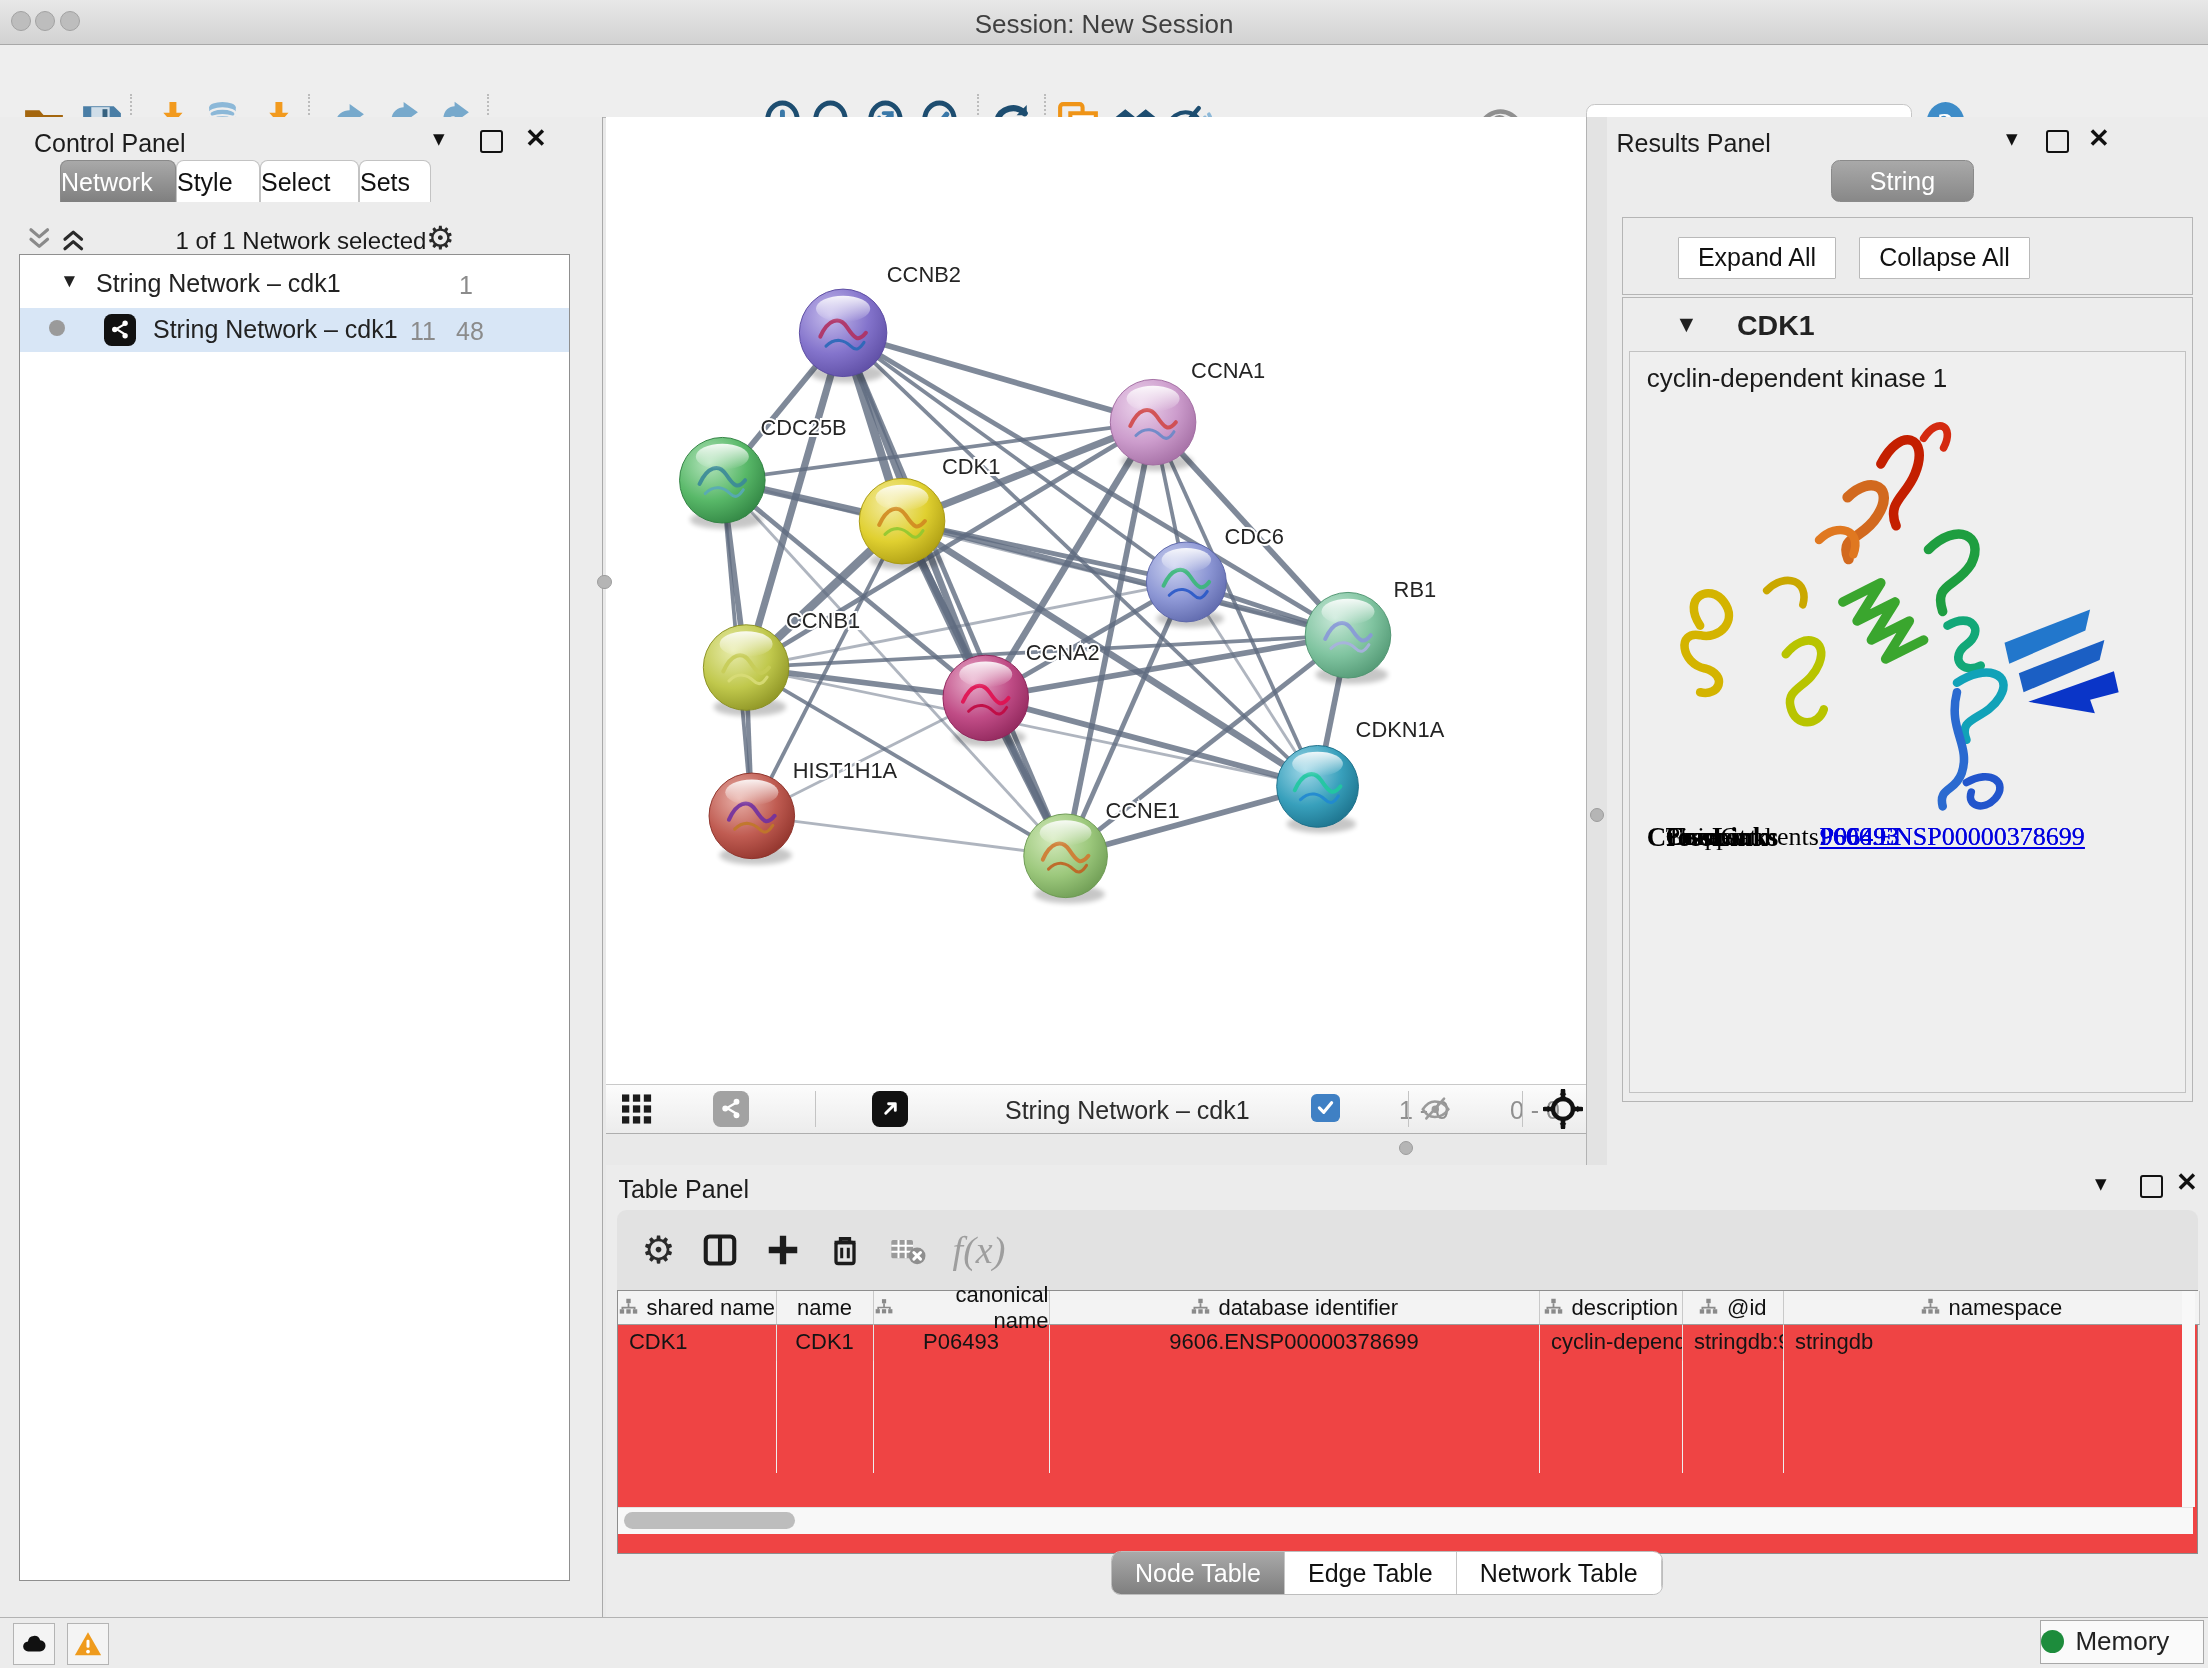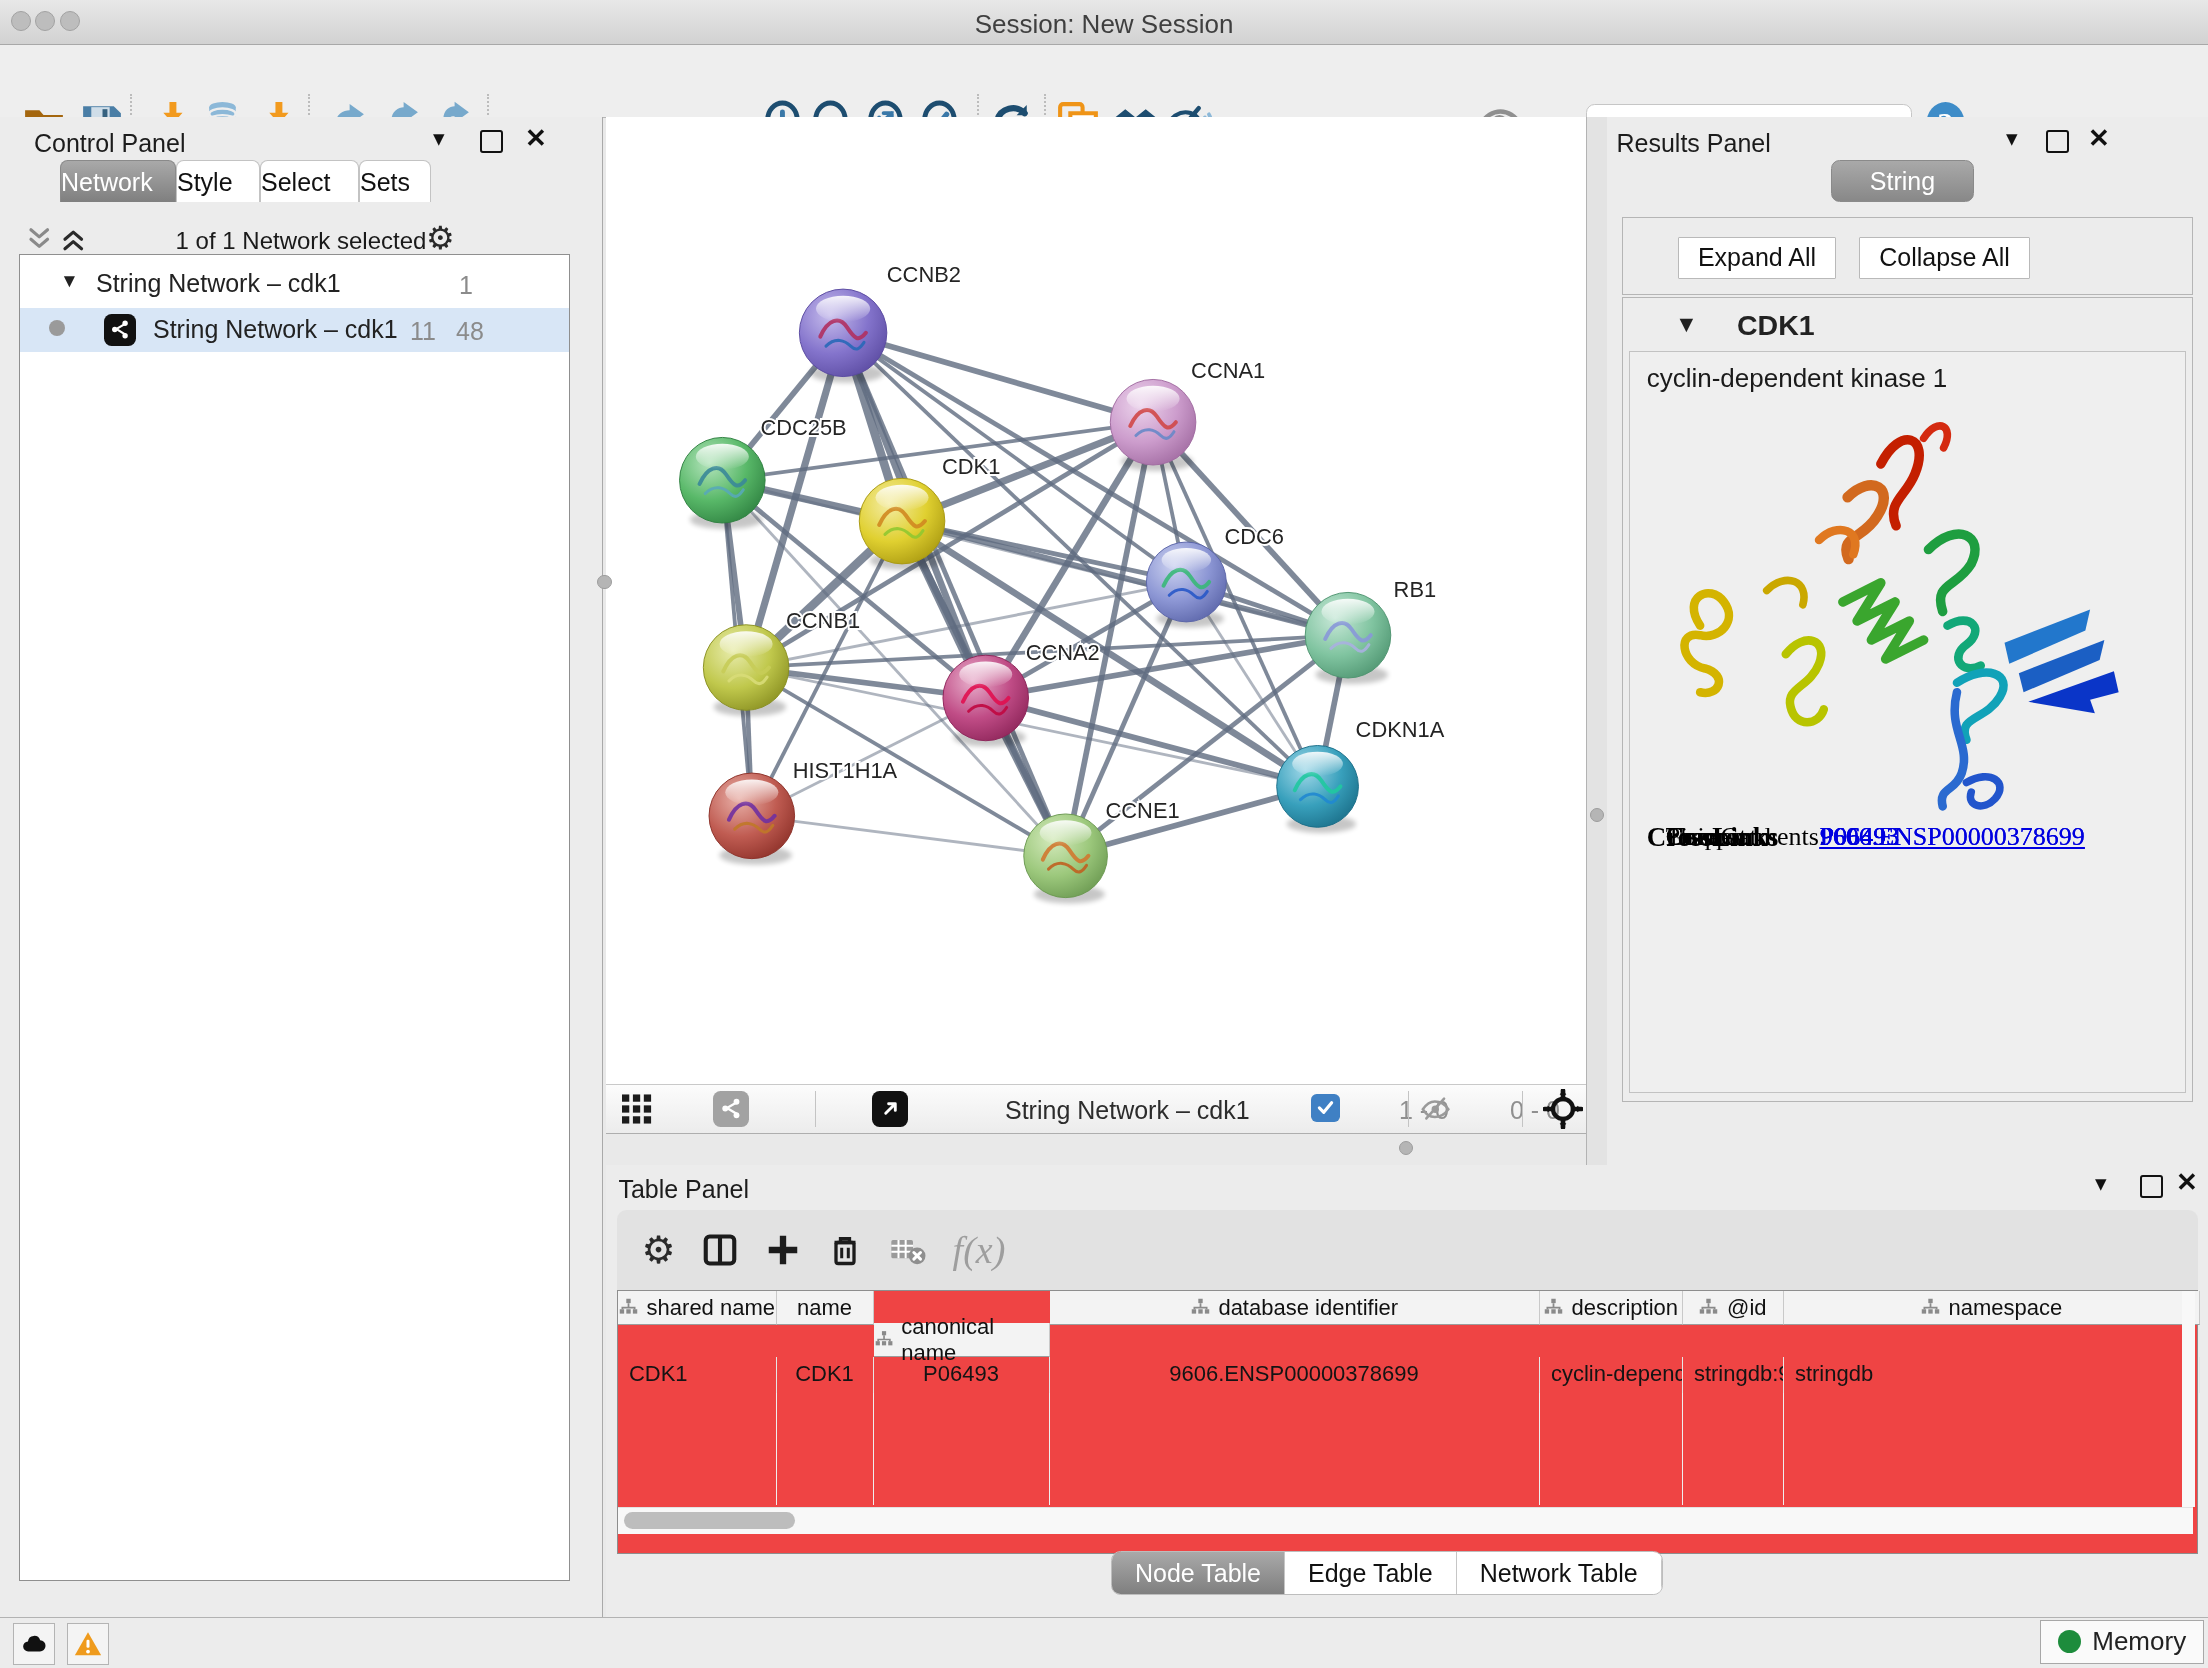--- a/index.html
+++ b/index.html
@@ -81,21 +81,21 @@
   #tp-vscroll{left:1576px;top:126px;width:13.3px;height:216px;background:#f8f8f8;}
   #tp-tabs{left:505px;top:386px;height:42px;display:flex;border:1px solid #bdbdbd;border-radius:9.5px;overflow:hidden;}
   .btab{height:42px;background:#fff;font-size:25px;line-height:42px;text-align:center;padding:0 23px;
      border-right:1px solid #c6c6c6;color:#111;}
   .btab.active{background:linear-gradient(#a9a9a9,#7f7f7f);color:#fff;}
   
   #bottom-bar{left:0;top:1617px;width:2208px;height:51px;background:#ececec;border-top:1px solid #b2b2b2;}
   .bb-btn{position:absolute;top:4.8px;width:40px;height:40px;background:#f4f4f4;border:1.9px solid #b4b4b4;
      display:flex;align-items:center;justify-content:center;}
   #memory-btn{left:2040px;top:1.9px;width:162px;height:42px;background:#fafafa;border:1.9px solid #a8a8a8;
-     display:flex;align-items:center;justify-content:center;gap:11.4px;font-size:26px;}
+     display:flex;align-items:center;justify-content:flex-start;gap:11.4px;font-size:26px;}
   #memory-dot{width:23px;height:23px;border-radius:50%;background:#1d8c3c;}
   
   .nlabel{font-family:"Liberation Sans",sans-serif;font-size:23px;fill:#242424;
      paint-order:stroke;stroke:#ffffff;stroke-width:4px;}
 </style>
 </head>
 <body>
 
 <div id="titlebar" class="abs">
   <span class="traffic" style="left:10.5px"></span>
@@ -724,21 +724,21 @@
               <rect x="17" y="14" width="5" height="5"></rect>
               <path d="M11 7h2v4h-2zM4 11h2v3H4zM18 11h2v3h-2zM4 11h16v2H4z"></path>
             </g>
           </svg>
           <span>shared name</span>
         </div>
         <div class="th" style="width: 97px; text-align: center; ">
 
           <span>name</span>
         </div>
-        <div class="th" style="width: 176px; text-align: left; justify-content: center; margin-top: 32px;">
+        <div class="th" style="width: 176px; text-align: right; justify-content: center;">
           <svg class="col-icon" width="21" height="21" viewBox="0 0 24 24">
             <g fill="#8a8a8a">
               <rect x="9.5" y="2" width="5" height="5"></rect>
               <rect x="2" y="14" width="5" height="5"></rect>
               <rect x="9.5" y="14" width="5" height="5"></rect>
               <rect x="17" y="14" width="5" height="5"></rect>
               <path d="M11 7h2v4h-2zM4 11h2v3H4zM18 11h2v3h-2zM4 11h16v2H4z"></path>
             </g>
           </svg>
           <span>canonical name</span>

